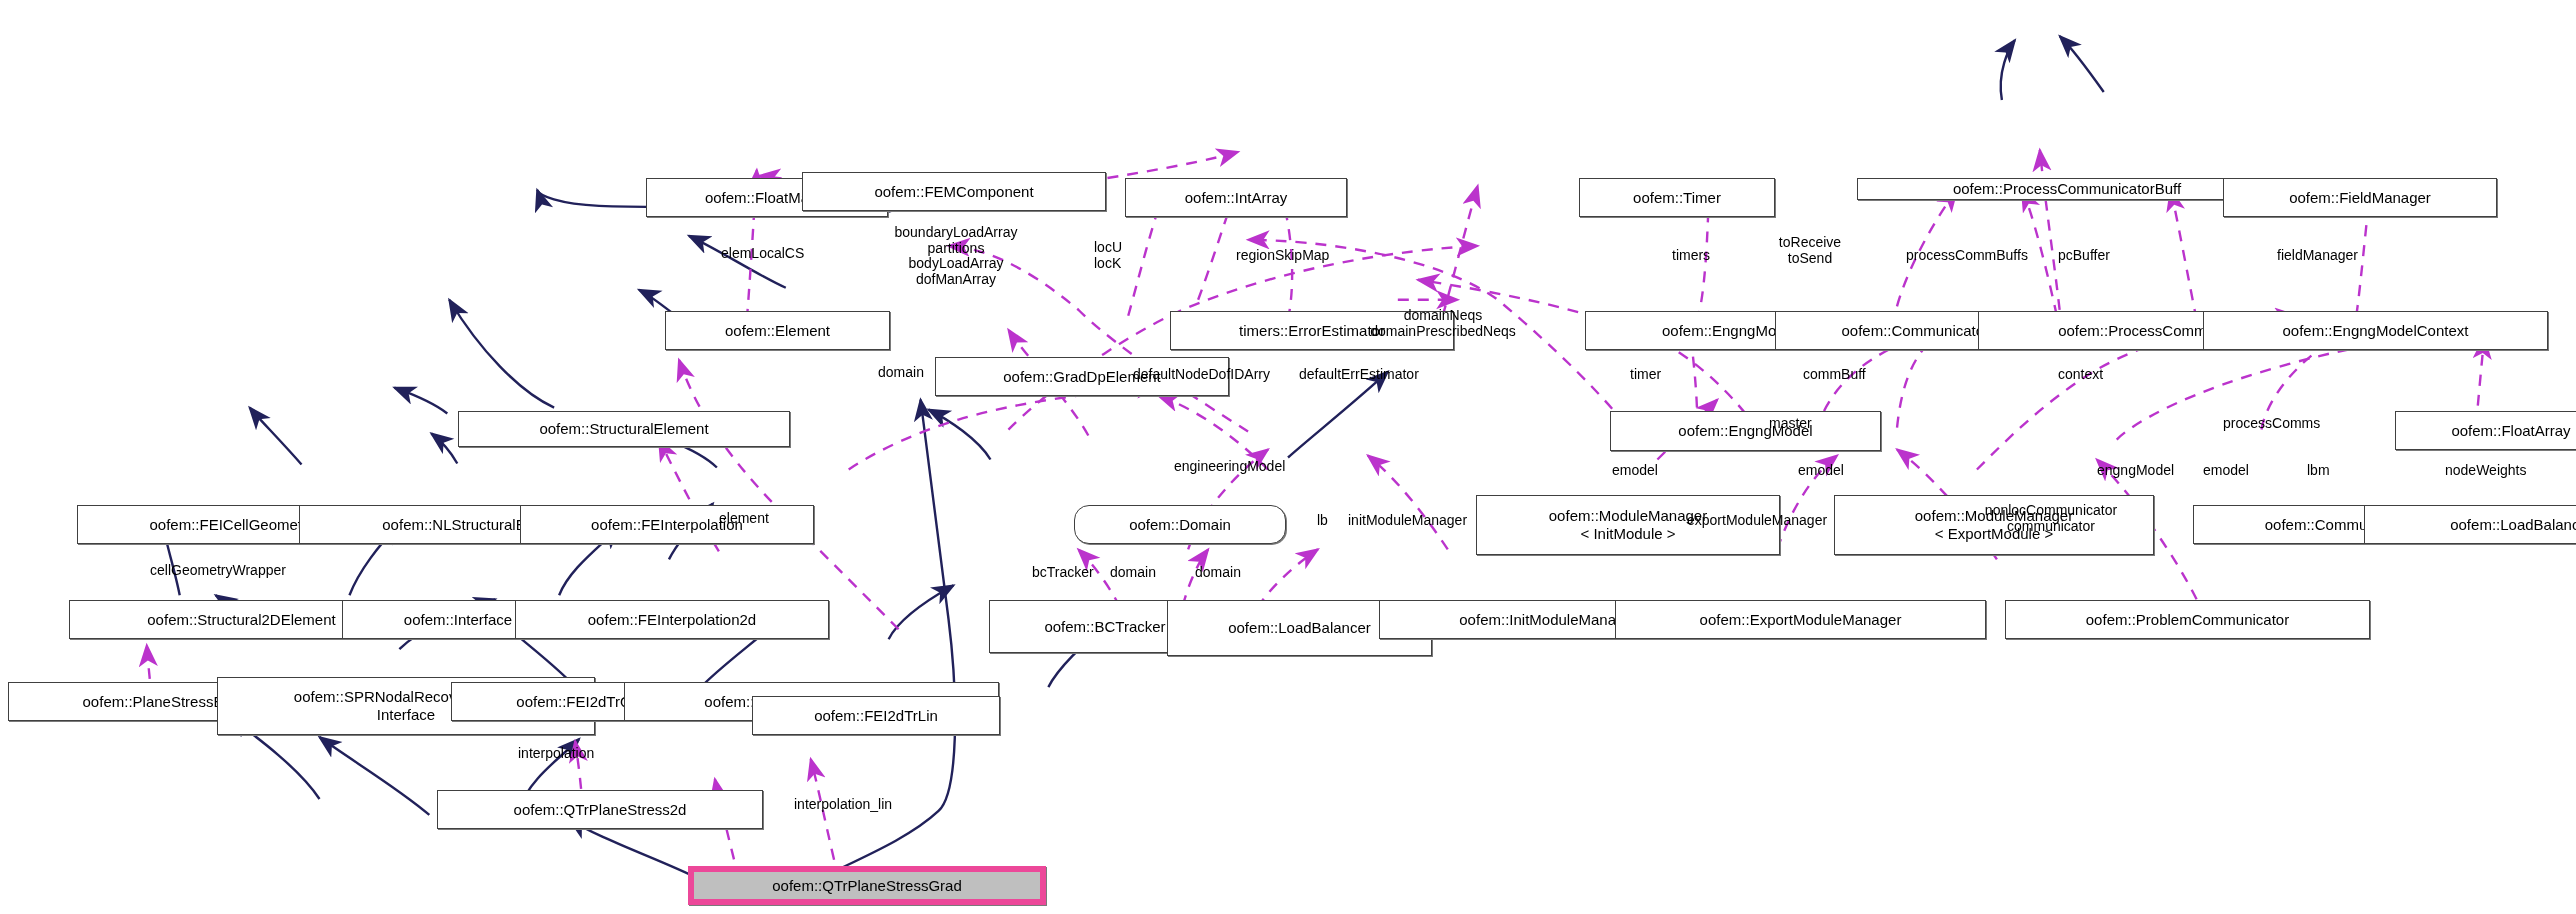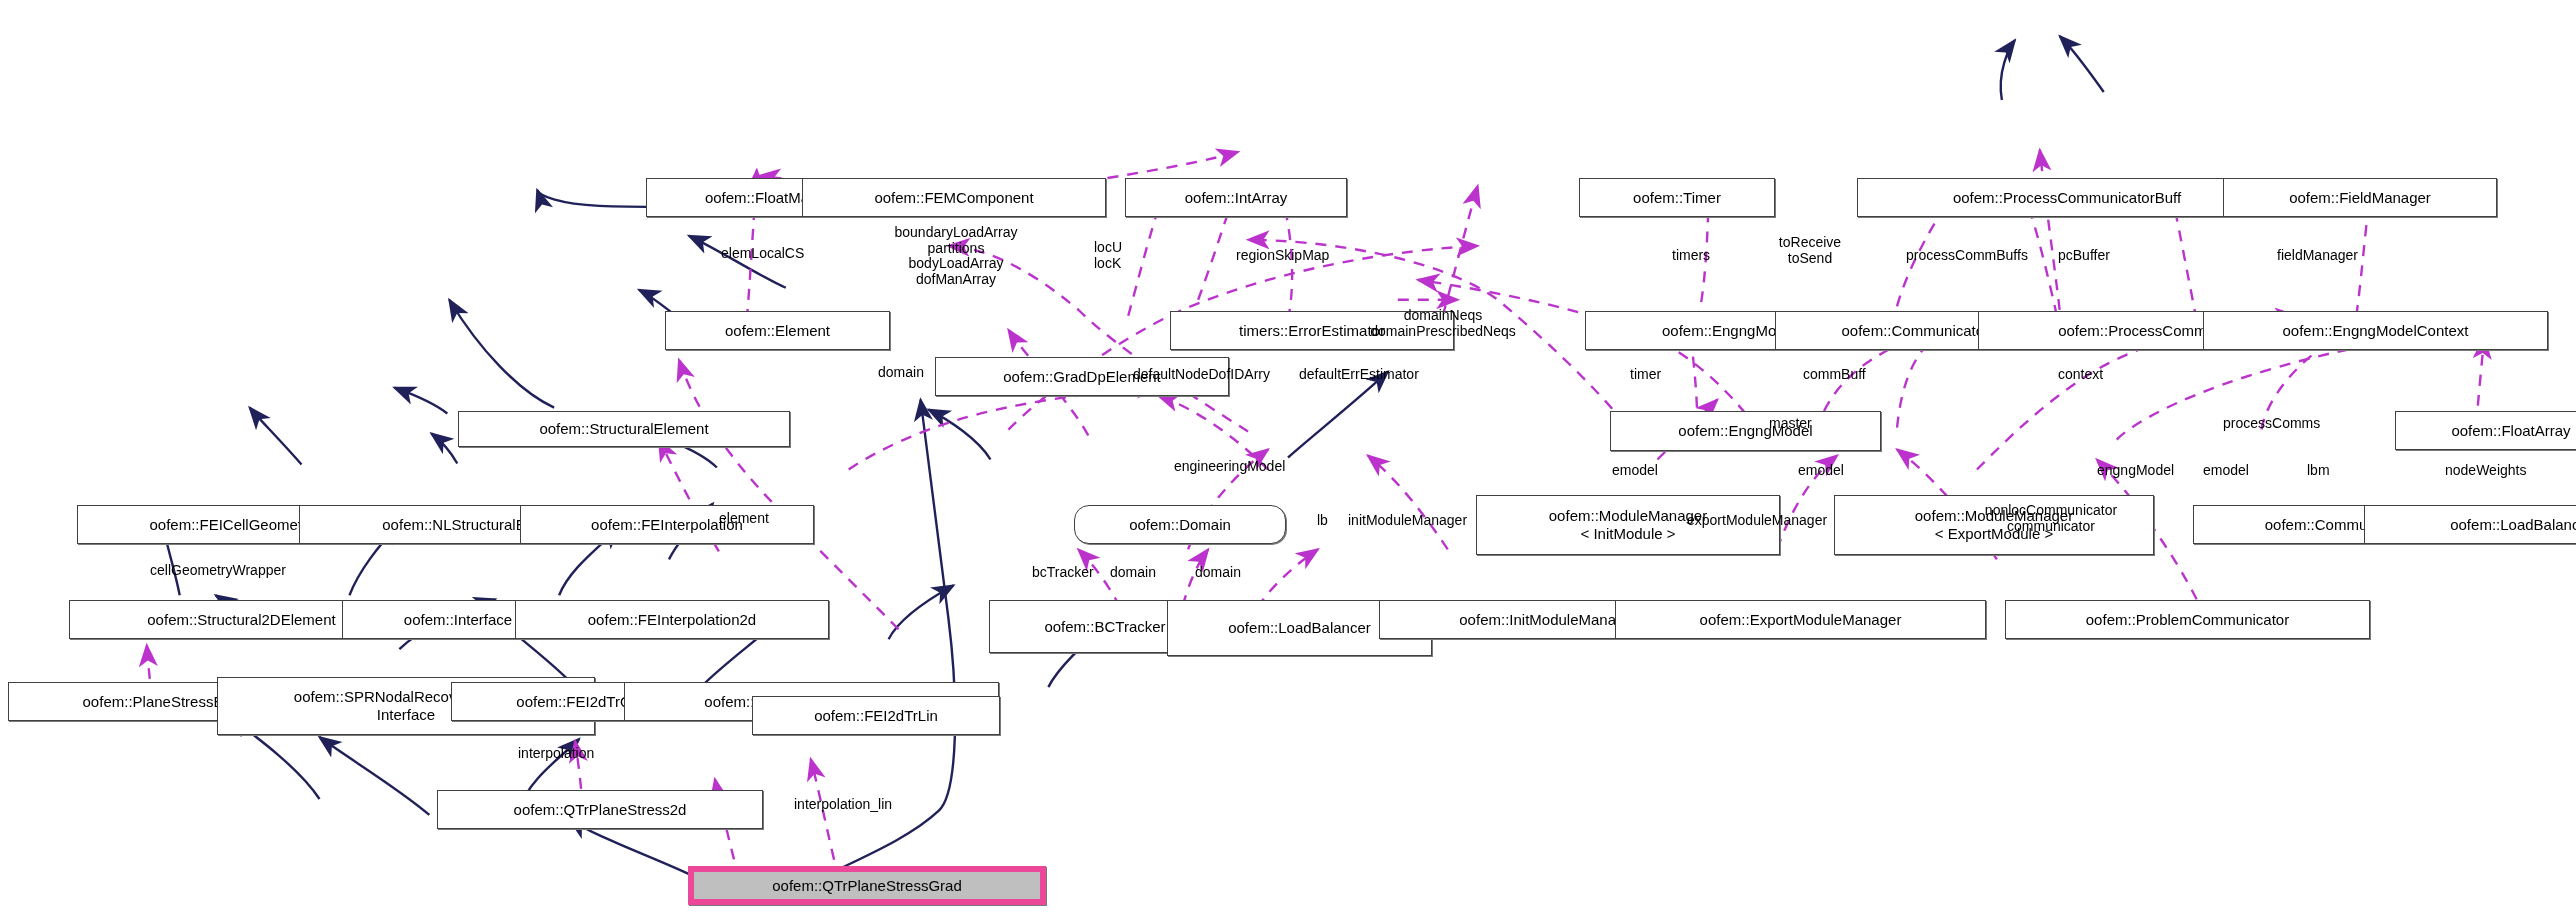--- a/index.html
+++ b/index.html
@@ -124,24 +124,24 @@
       <path d="M900,630 C870,600 830,560 790,520 C740,470 700,420 680,360"></path>
       <path d="M740,880 C730,840 720,800 716,780"></path>
       <path d="M840,880 C830,840 820,790 812,760"></path>
       <path d="M152,700 C150,680 148,660 147,646"></path>
       <path d="M582,790 C580,770 578,755 576,742"></path>
       <path d="M1400,300 C1420,300 1440,300 1460,300"></path>
     </g>
   </svg>
 
 <div class="node" style="left: 646px; top: 178px; width: 242px; height: 39px;">oofem::FloatMatrix</div>
-    <div class="node" style="left: 802px; top: 178px; width: 304px; height: 39px;">oofem::FEMComponent</div>
+    <div class="node" style="left: 802px; top: 172px; width: 304px; height: 39px;">oofem::FEMComponent</div>
     <div class="node" style="left: 1125px; top: 178px; width: 222px; height: 39px;">oofem::IntArray</div>
     <div class="node" style="left: 1579px; top: 178px; width: 196px; height: 39px;">oofem::Timer</div>
-    <div class="node" style="left: 1857px; top: 178px; width: 420px; height: 39px;">oofem::ProcessCommunicatorBuff</div>
+    <div class="node" style="left: 1857px; top: 178px; width: 420px; height: 22px;">oofem::ProcessCommunicatorBuff</div>
     <div class="node" style="left: 2223px; top: 178px; width: 274px; height: 39px;">oofem::FieldManager</div>
     <div class="node" style="left: 665px; top: 311px; width: 225px; height: 39px;">oofem::Element</div>
     <div class="node" style="left: 1170px; top: 311px; width: 284px; height: 39px;">timers::ErrorEstimator</div>
     <div class="node" style="left: 1585px; top: 311px; width: 326px; height: 39px;">oofem::EngngModelTimer</div>
     <div class="node" style="left: 1775px; top: 311px; width: 307px; height: 39px;">oofem::CommunicatorBuff</div>
     <div class="node" style="left: 1978px; top: 311px; width: 362px; height: 39px;">oofem::ProcessCommunicator</div>
     <div class="node" style="left: 2203px; top: 311px; width: 345px; height: 39px;">oofem::EngngModelContext</div>
     <div class="node" style="left: 458px; top: 411px; width: 332px; height: 36px;">oofem::StructuralElement</div>
     <div class="node" style="left: 935px; top: 357px; width: 294px; height: 39px;">oofem::GradDpElement</div>
     <div class="node" style="left: 1610px; top: 411px; width: 271px; height: 40px; text-align: right;">oofem::EngngModel</div>

